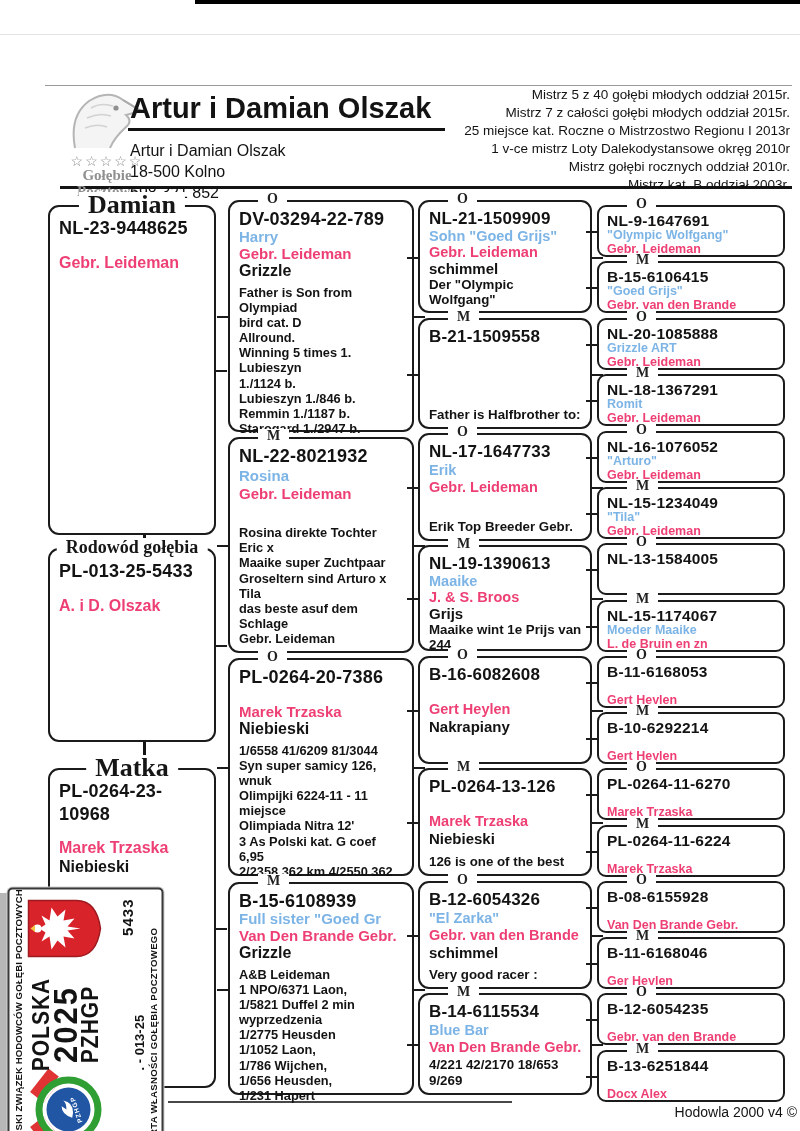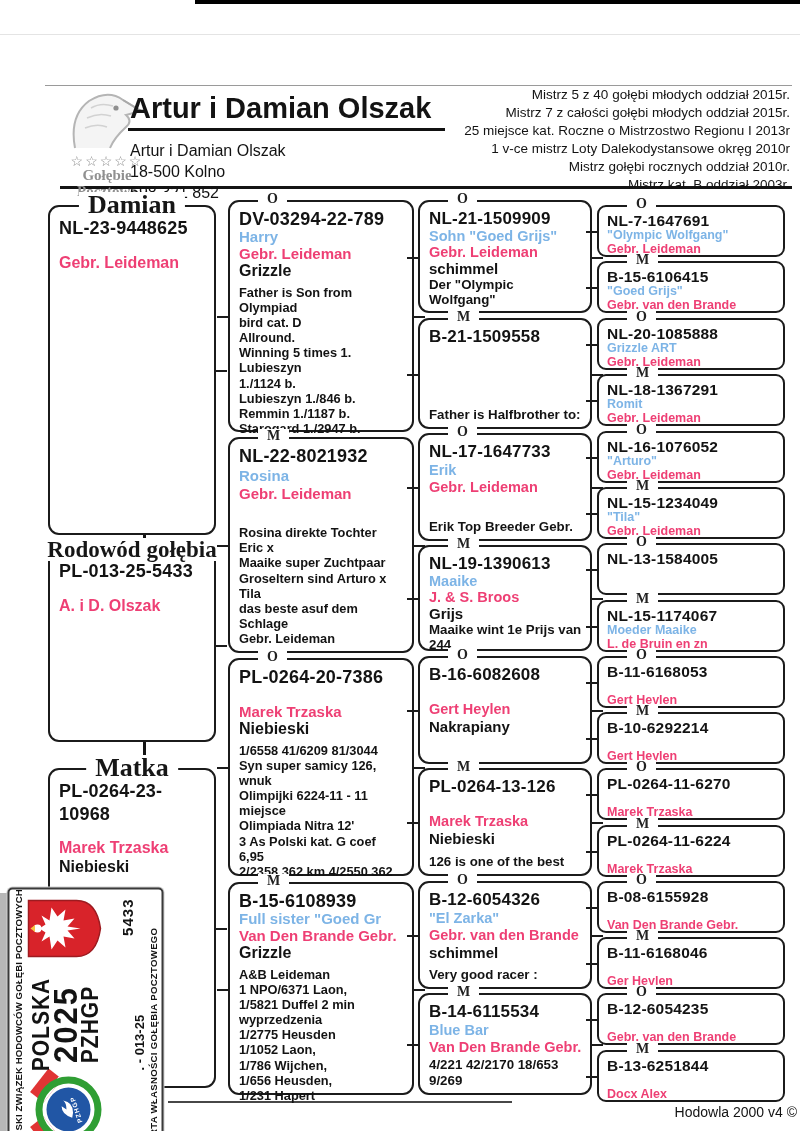--- a/index.html
+++ b/index.html
@@ -24,21 +24,21 @@
   
   .pbox{position:absolute;border:2px solid #1b1b1b;border-radius:11px;background:#fff;
         padding:6px 8px 5px 9px;box-sizing:border-box;display:flex;flex-direction:column;}
   .pbox::before{content:"";position:absolute;left:-13px;top:50%;width:12px;height:2px;background:#1b1b1b;}
   .pbox.noleft::before{display:none;}
   .pbox.rtick::after{content:"";position:absolute;right:-13px;top:50%;width:12px;height:2px;background:#1b1b1b;}
   .sex{position:absolute;top:-10px;left:28px;background:#fff;padding:0 9px;
        font:700 14px "Liberation Serif",serif;color:#222;line-height:1;}
   .boxlabel{position:absolute;top:-15px;left:50%;transform:translateX(-50%);background:#fff;
        padding:0 9px;font:700 26px "Liberation Serif",serif;color:#161616;line-height:1;white-space:nowrap;}
-  .boxlabel.small{font-size:23px;top:-12px;}
+  .boxlabel.small{font-size:18px;top:-12px;}
   .ring{font-weight:700;font-size:18px;letter-spacing:.2px;line-height:1.25;min-height:20px;}
   .bname{font-weight:700;font-size:15px;color:#7db4e6;line-height:1.18;min-height:17px;}
   .breeder{font-weight:700;font-size:15px;color:#ee3f74;line-height:1.18;min-height:17px;}
   .cline{font-weight:700;font-size:16px;line-height:1.18;min-height:18px;}
   .details{font-weight:700;font-size:12.8px;line-height:1.18;margin-top:5px;white-space:pre-line;}
   .note{font-weight:700;font-size:13.3px;line-height:1.15;margin-top:auto;white-space:pre-line;}
   .g3 .ring{font-size:17px;}
   .g3 .bname,.g3 .breeder{font-size:14.5px;min-height:16px;}
   .g3 .cline{font-size:15px;min-height:17px;}
   .g4 .ring{font-size:15.5px;min-height:17px;}
@@ -248,21 +248,21 @@
   <div class="pbox g3 rtick" style="left:418px;top:993px;width:174px;height:102px;">
     <span class="sex">M</span>
     <div class="ring">B-14-6115534</div>
     <div class="bname">Blue Bar</div>
     <div class="breeder">Van Den Brande Gebr.</div>
     <div class="note">4/221 42/2170 18/653 9/269</div>
   </div>
 
   <div class="pbox g4" style="left:597px;top:205px;width:188px;height:52px;">
     <span class="sex">O</span>
-    <div class="ring">NL-7-1647691</div>
+    <div class="ring">NL-9-1647691</div>
     <div class="bname">"Olympic Wolfgang"</div>
     <div class="breeder">Gebr. Leideman</div>
   </div>
   <div class="pbox g4" style="left:597px;top:261px;width:188px;height:52px;">
     <span class="sex">M</span>
     <div class="ring">B-15-6106415</div>
     <div class="bname">"Goed Grijs"</div>
     <div class="breeder">Gebr. van den Brande</div>
   </div>
   <div class="pbox g4" style="left:597px;top:318px;width:188px;height:52px;">

